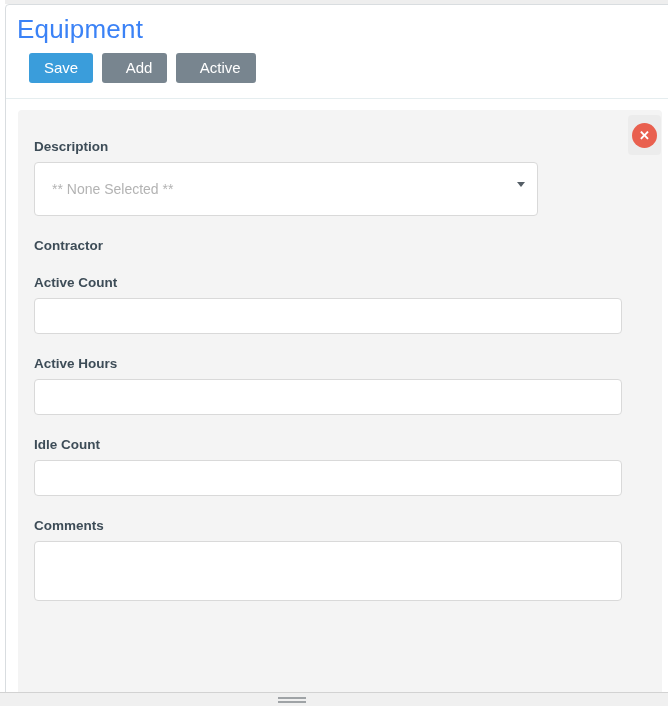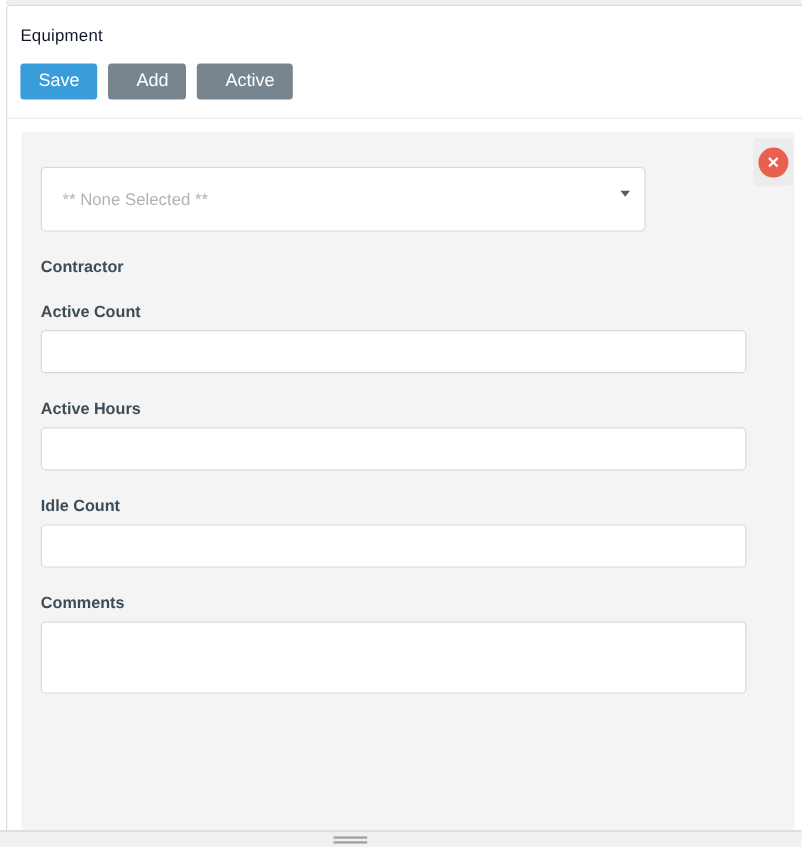--- a/index.html
+++ b/index.html
@@ -17,32 +17,32 @@
   
   .portlet {
     position: absolute; left: 5px; top: 4px;
     width: 670px; height: 710px;
     background: #ffffff;
     border: 1px solid #d9dde0;
     border-radius: 4px 4px 0 0;
   }
   .portlet-header { padding: 9px 11px 0 11px; border-bottom: 1px solid #e5edef; }
   .page-title {
-    font-size: 14px; font-weight: 400; color: #0f172a;
+    font-size: 26px; font-weight: 400; color: #3b82f6;
     line-height: 30px; letter-spacing: 0.2px;
   }
   .btn-row { margin-top: 9px; margin-bottom: 15px; }
   .btn {
     display: inline-block;
     border: none; border-radius: 3px;
     color: #ffffff; font-size: 15px; font-family: "Liberation Sans", sans-serif;
     padding: 6px 15px; line-height: 18px;
     margin-right: 4px; cursor: pointer;
   }
-  .btn-primary { background: #3a9ddb; }
+  .btn-primary { background: #3a9ddb; margin-left: 12px; }
   .btn-gray { background: #78858f; padding-left: 24px; }
   .portlet-body { padding: 11px 12px; }
   .panel {
     position: relative;
     width: 644px; height: 640px;
     background: #f4f4f4;
     border-radius: 4px;
     padding: 29px 40px 0 16px;
   }
   .close-wrap {
@@ -137,20 +137,21 @@
   </div>
 
   <div class="portlet-body">
     <div class="panel">
 
       <button class="close-wrap">
         <span class="close-circle">✕</span>
       </button>
 
       <div class="group">
+        <label>Description</label>
         <div class="dd-button">
           <span>** None Selected **</span>
           <span class="caret-down"></span>
         </div>
       </div>
 
       <div class="group">
         <label>Contractor</label>
       </div>
 

